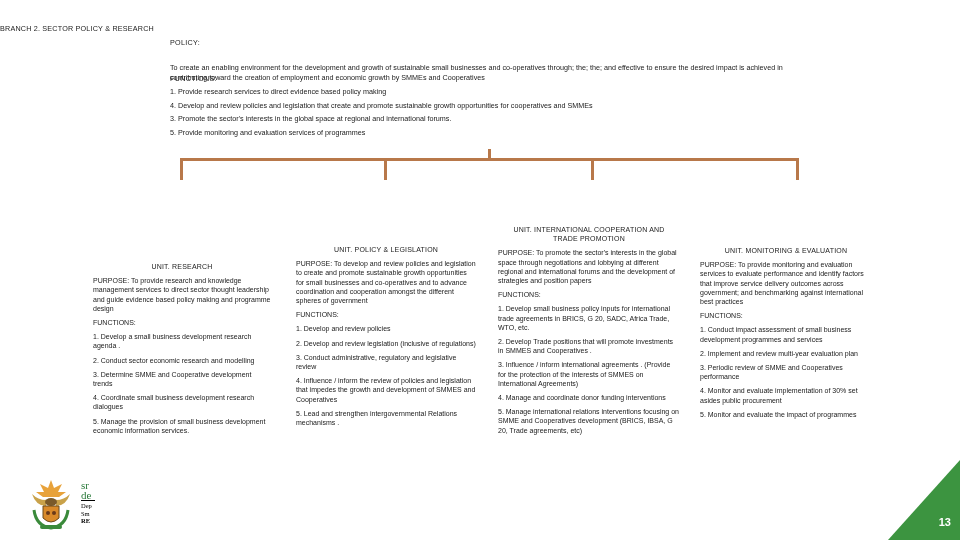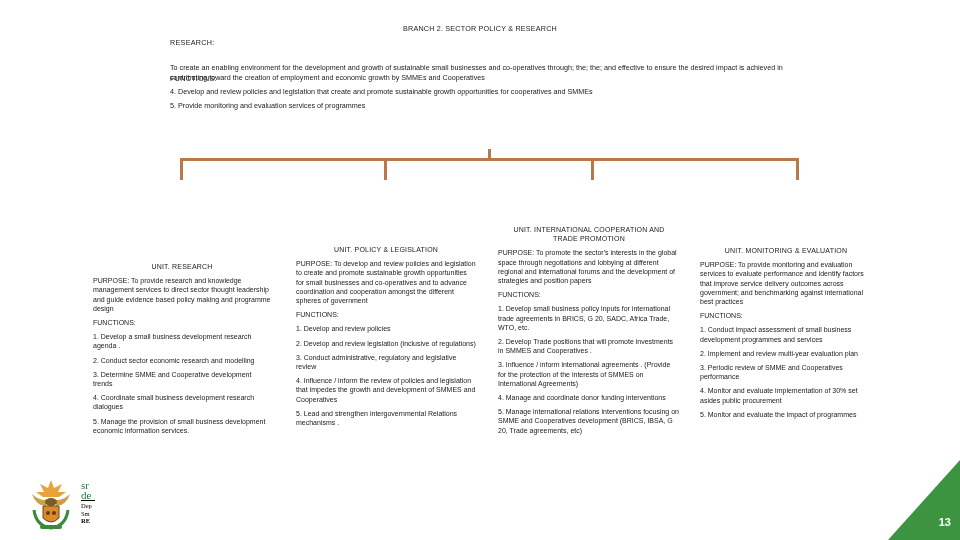--- a/index.html
+++ b/index.html
@@ -3,21 +3,21 @@
   <meta charset="utf-8">
   <style>
     html, body { margin: 0; padding: 0; }
     body {
       width: 960px; height: 540px; position: relative; overflow: hidden;
       background: #ffffff; color: #1a1a1a;
       font-family: "Liberation Sans", "DejaVu Sans", sans-serif;
     }
     .abs { position: absolute; }
     .title {
-      left: 0; width: 960px; top: 24px; text-align: center;
+      left: 0; width: 960px; top: 24px; text-align: left;
       font-size: 7.2px; letter-spacing: 0.2px;
     }
     .purpose-label { left: 170px; top: 38px; font-size: 7.2px; letter-spacing: 0.3px; }
     .purpose-text { left: 170px; top: 52px; width: 620px; font-size: 7.2px; line-height: 9.5px; margin-top: 11px; }
     .functions-label { left: 170px; top: 74px; font-size: 7.2px; letter-spacing: 0.3px; }
     .func-list { left: 170px; top: 87px; font-size: 7.2px; margin: 0; padding: 0; list-style: none; }
     .func-list li { height: 13.5px; line-height: 9px; }
 
     .connector { position: absolute; background: #b8784a; }
 
@@ -34,25 +34,27 @@
     .logo-rule { position: absolute; left: 61px; top: 24px; width: 14px; height: 1px; background: #000; }
 
     .page-tri { right: 0; bottom: 0; width: 0; height: 0;
       border-left: 72px solid transparent; border-bottom: 80px solid #3c9440; }
     .page-num { right: 9px; bottom: 12px; color: #fff; font-weight: bold; font-size: 11px; }
   </style>
 </head>
 <body>
 
 <div class="abs title">BRANCH 2. SECTOR POLICY &amp; RESEARCH</div>
-<div class="abs purpose-label">RESEARCH:</div>
+<div class="abs purpose-label">POLICY:</div>
 <div class="abs purpose-text">To create an enabling environment for the development and growth of sustainable small businesses and co-operatives through; the; the; and effective to ensure the desired impact is achieved in contributing toward the creation of employment and economic growth by SMMEs and Cooperatives</div>
 <div class="abs functions-label">FUNCTIONS:</div>
 <ul class="abs func-list">
+  <li>1.  Provide research services to direct evidence based policy making</li>
   <li>4.  Develop and review policies and legislation that create and promote sustainable growth opportunities for cooperatives and SMMEs</li>
+  <li>3.  Promote the sector's interests in the global space at regional and international forums.</li>
   <li>5.  Provide monitoring and evaluation services  of programmes</li>
 </ul>
 
 <div class="connector" style="left:488px;top:149px;width:3px;height:11px;"></div>
 <div class="connector" style="left:180px;top:158px;width:619px;height:3px;"></div>
 <div class="connector" style="left:180px;top:158px;width:3px;height:22px;"></div>
 <div class="connector" style="left:384px;top:158px;width:3px;height:22px;"></div>
 <div class="connector" style="left:591px;top:158px;width:3px;height:22px;"></div>
 <div class="connector" style="left:796px;top:158px;width:3px;height:22px;"></div>
 

